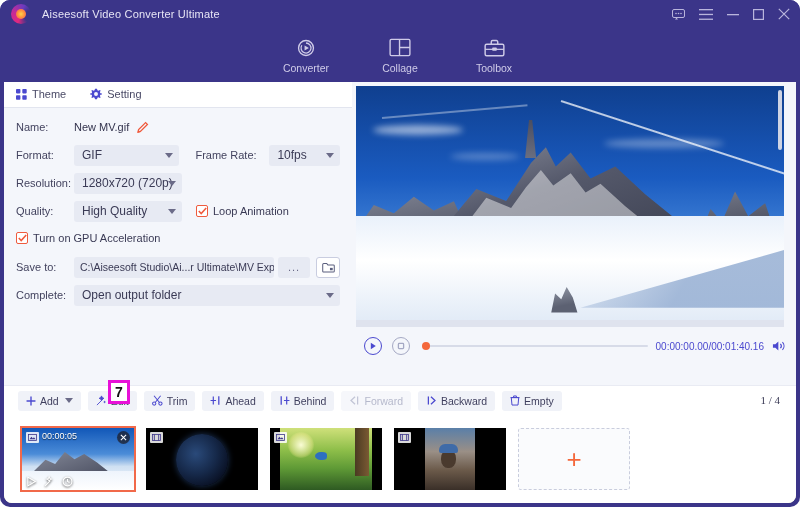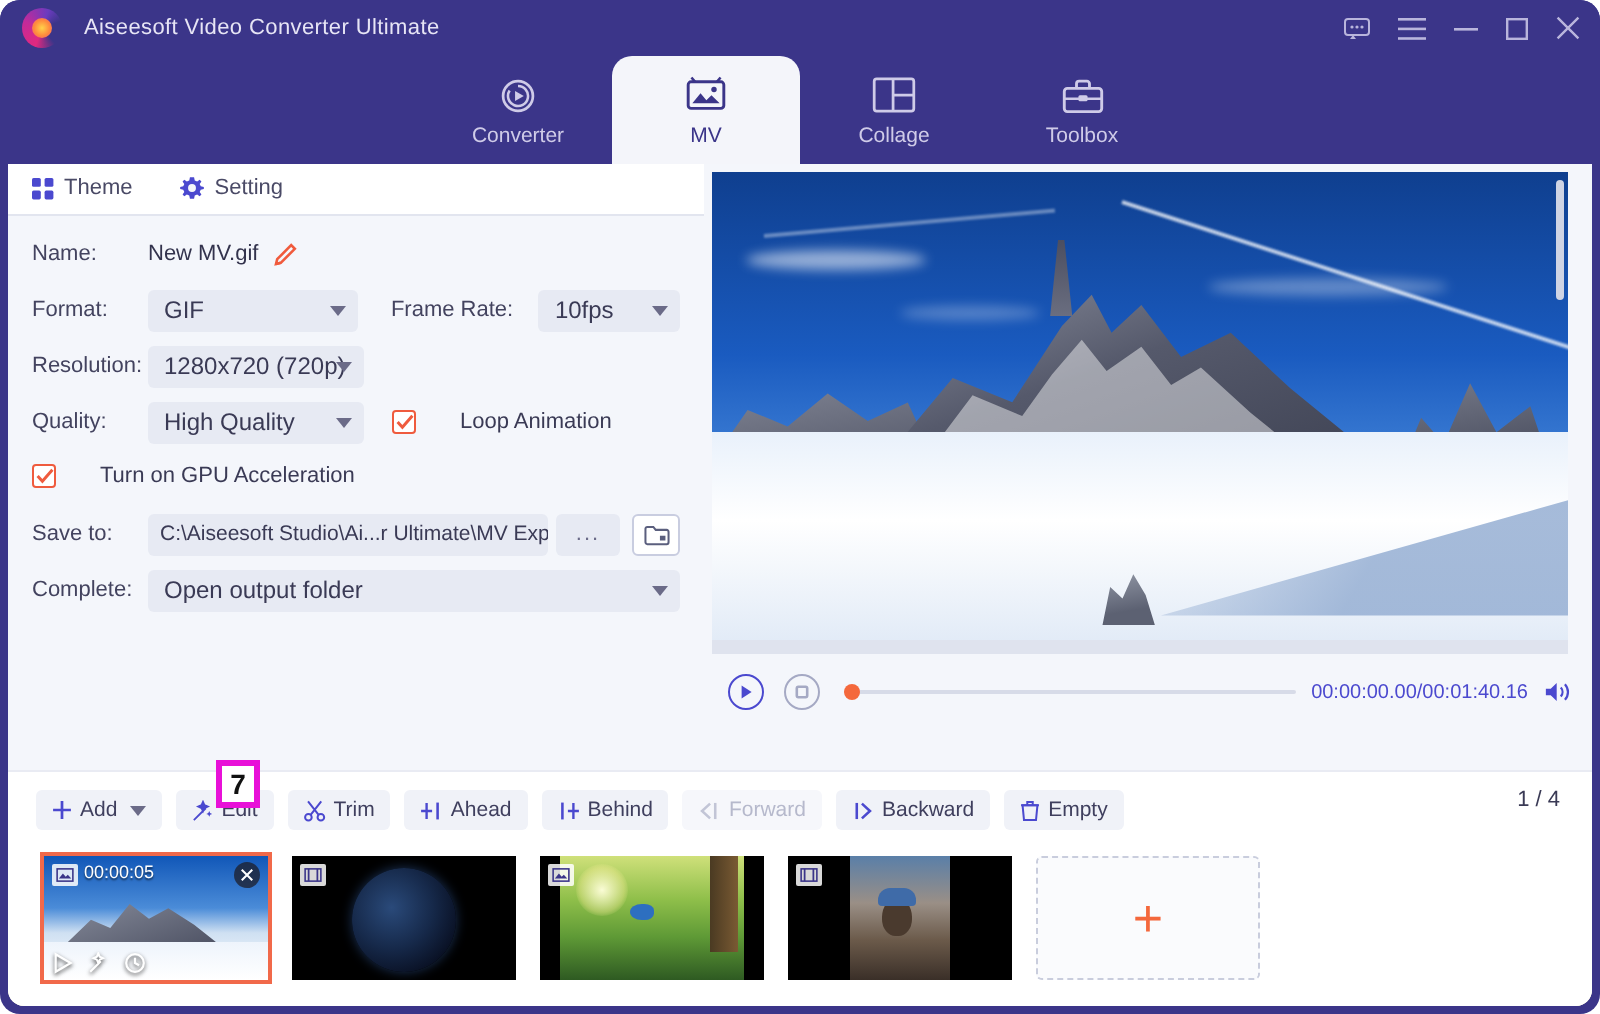--- a/index.html
+++ b/index.html
@@ -133,21 +133,21 @@
   .sel-format { width: 108px; }
   .sel-fps { width: 72px; margin-left: 0; }
   .sel-res { width: 108px; }
   .sel-quality { width: 108px; }
   .sel-complete { width: 272px; }
   .fr-label { margin-left: 16px; width: 74px; flex: 0 0 74px; }
 
   .name-value { font-size: 11px; color: #33334d; margin-right: 8px; }
   .pencil { color: #f05a3c; display:flex; }
 
-  .cbrow { display: flex; align-items: center; gap: 22px; height: 20px; }
+  .cbrow { display: flex; align-items: center; gap: 5px; height: 20px; }
   .checkbox {
     width: 12px; height: 12px; border: 1.4px solid #ef5b3e;
     border-radius: 2px; background: #fff;
     display: flex; align-items: center; justify-content: center;
     flex: 0 0 12px;
   }
   .checkbox svg { display:block; }
   .cblabel { font-size: 11px; color: #3a3a55; }
   .loop-wrap { margin-left: 14px; }
 
@@ -299,33 +299,33 @@
     width: 70px; height: 20px; background: #4b49cf; border-radius: 10px;
     display: flex; align-items: center; justify-content: center;
     color: #fff; font-size: 10px;
   }
 
   
   .toolbar {
     position: absolute; left: 0; top: 303px; width: 792px; height: 30px;
     background: #ffffff;
     border-top: 1px solid #e9ebf3;
-    display: flex; align-items: flex-end; padding-left: 14px; gap: 7px;
+    display: flex; align-items: center; padding-left: 14px; gap: 7px;
   }
   .tbtn {
     height: 20px; background: #f0f2f8; border-radius: 3px;
     display: flex; align-items: center; gap: 4px;
     padding: 0 8px; font-size: 10.5px; color: #3f3f5e;
   }
   .tbtn .ti { color: #4b49cf; display: flex; }
   .tbtn.disabled { color: #b6b9cc; background: #f6f7fb; }
   .tbtn.disabled .ti { color: #c2c5d6; }
   .pager {
     position: absolute; right: 16px; top: 8px;
-    font-size: 11px; color: #3a3a55;
+    font-size: 11px; color: #3a3a55; font-family: Liberation Serif, serif;
   }
 
   
   .thumbstrip {
     position: absolute; left: 0; top: 333px; width: 792px; height: 88px;
     background: #ffffff;
     display: flex; align-items: center; padding-left: 18px; gap: 12px;
   }
   .thumb {
     position: relative; width: 112px; height: 62px;
@@ -458,31 +458,20 @@
     <div class="mtab">
       <span class="ic">
         <svg width="20" height="20" viewBox="0 0 22 22">
             <circle cx="11" cy="11" r="8.2" fill="none" stroke="#cfcbe8" stroke-width="1.5"></circle>
             <path d="M11 5.5 A5.5 5.5 0 1 1 6.4 8" fill="none" stroke="#cfcbe8" stroke-width="1.4"></path>
             <path d="M9.4 8.3 L14.2 11 L9.4 13.7 Z" fill="#cfcbe8"></path>
           </svg>
       </span>
       <span>Converter</span>
     </div>
-    <div class="mtab active">
-      <span class="ic">
-        <svg width="22" height="20" viewBox="0 0 24 22">
-            <rect x="2.2" y="3.2" width="19.6" height="14.6" rx="1.6" fill="none" stroke="#3b3589" stroke-width="1.6"></rect>
-            <path d="M4.5 15 L9 9.5 L12.2 13.4 L15 10.6 L19.5 15 Z" fill="#3b3589"></path>
-            <circle cx="16.4" cy="7.4" r="1.5" fill="#3b3589"></circle>
-            <path d="M6 3.2 L4 0.8 M18 3.2 L20 0.8" stroke="#3b3589" stroke-width="1.4"></path>
-          </svg>
-      </span>
-      <span>MV</span>
-    </div>
     <div class="mtab">
       <span class="ic">
         <svg width="22" height="19" viewBox="0 0 24 20">
             <rect x="1.2" y="1.2" width="21.6" height="17.6" rx="1.4" fill="none" stroke="#cfcbe8" stroke-width="1.5"></rect>
             <path d="M11.5 1.2 L11.5 18.8 M11.5 10 L22.8 10" stroke="#cfcbe8" stroke-width="1.5"></path>
           </svg>
       </span>
       <span>Collage</span>
     </div>
     <div class="mtab">

